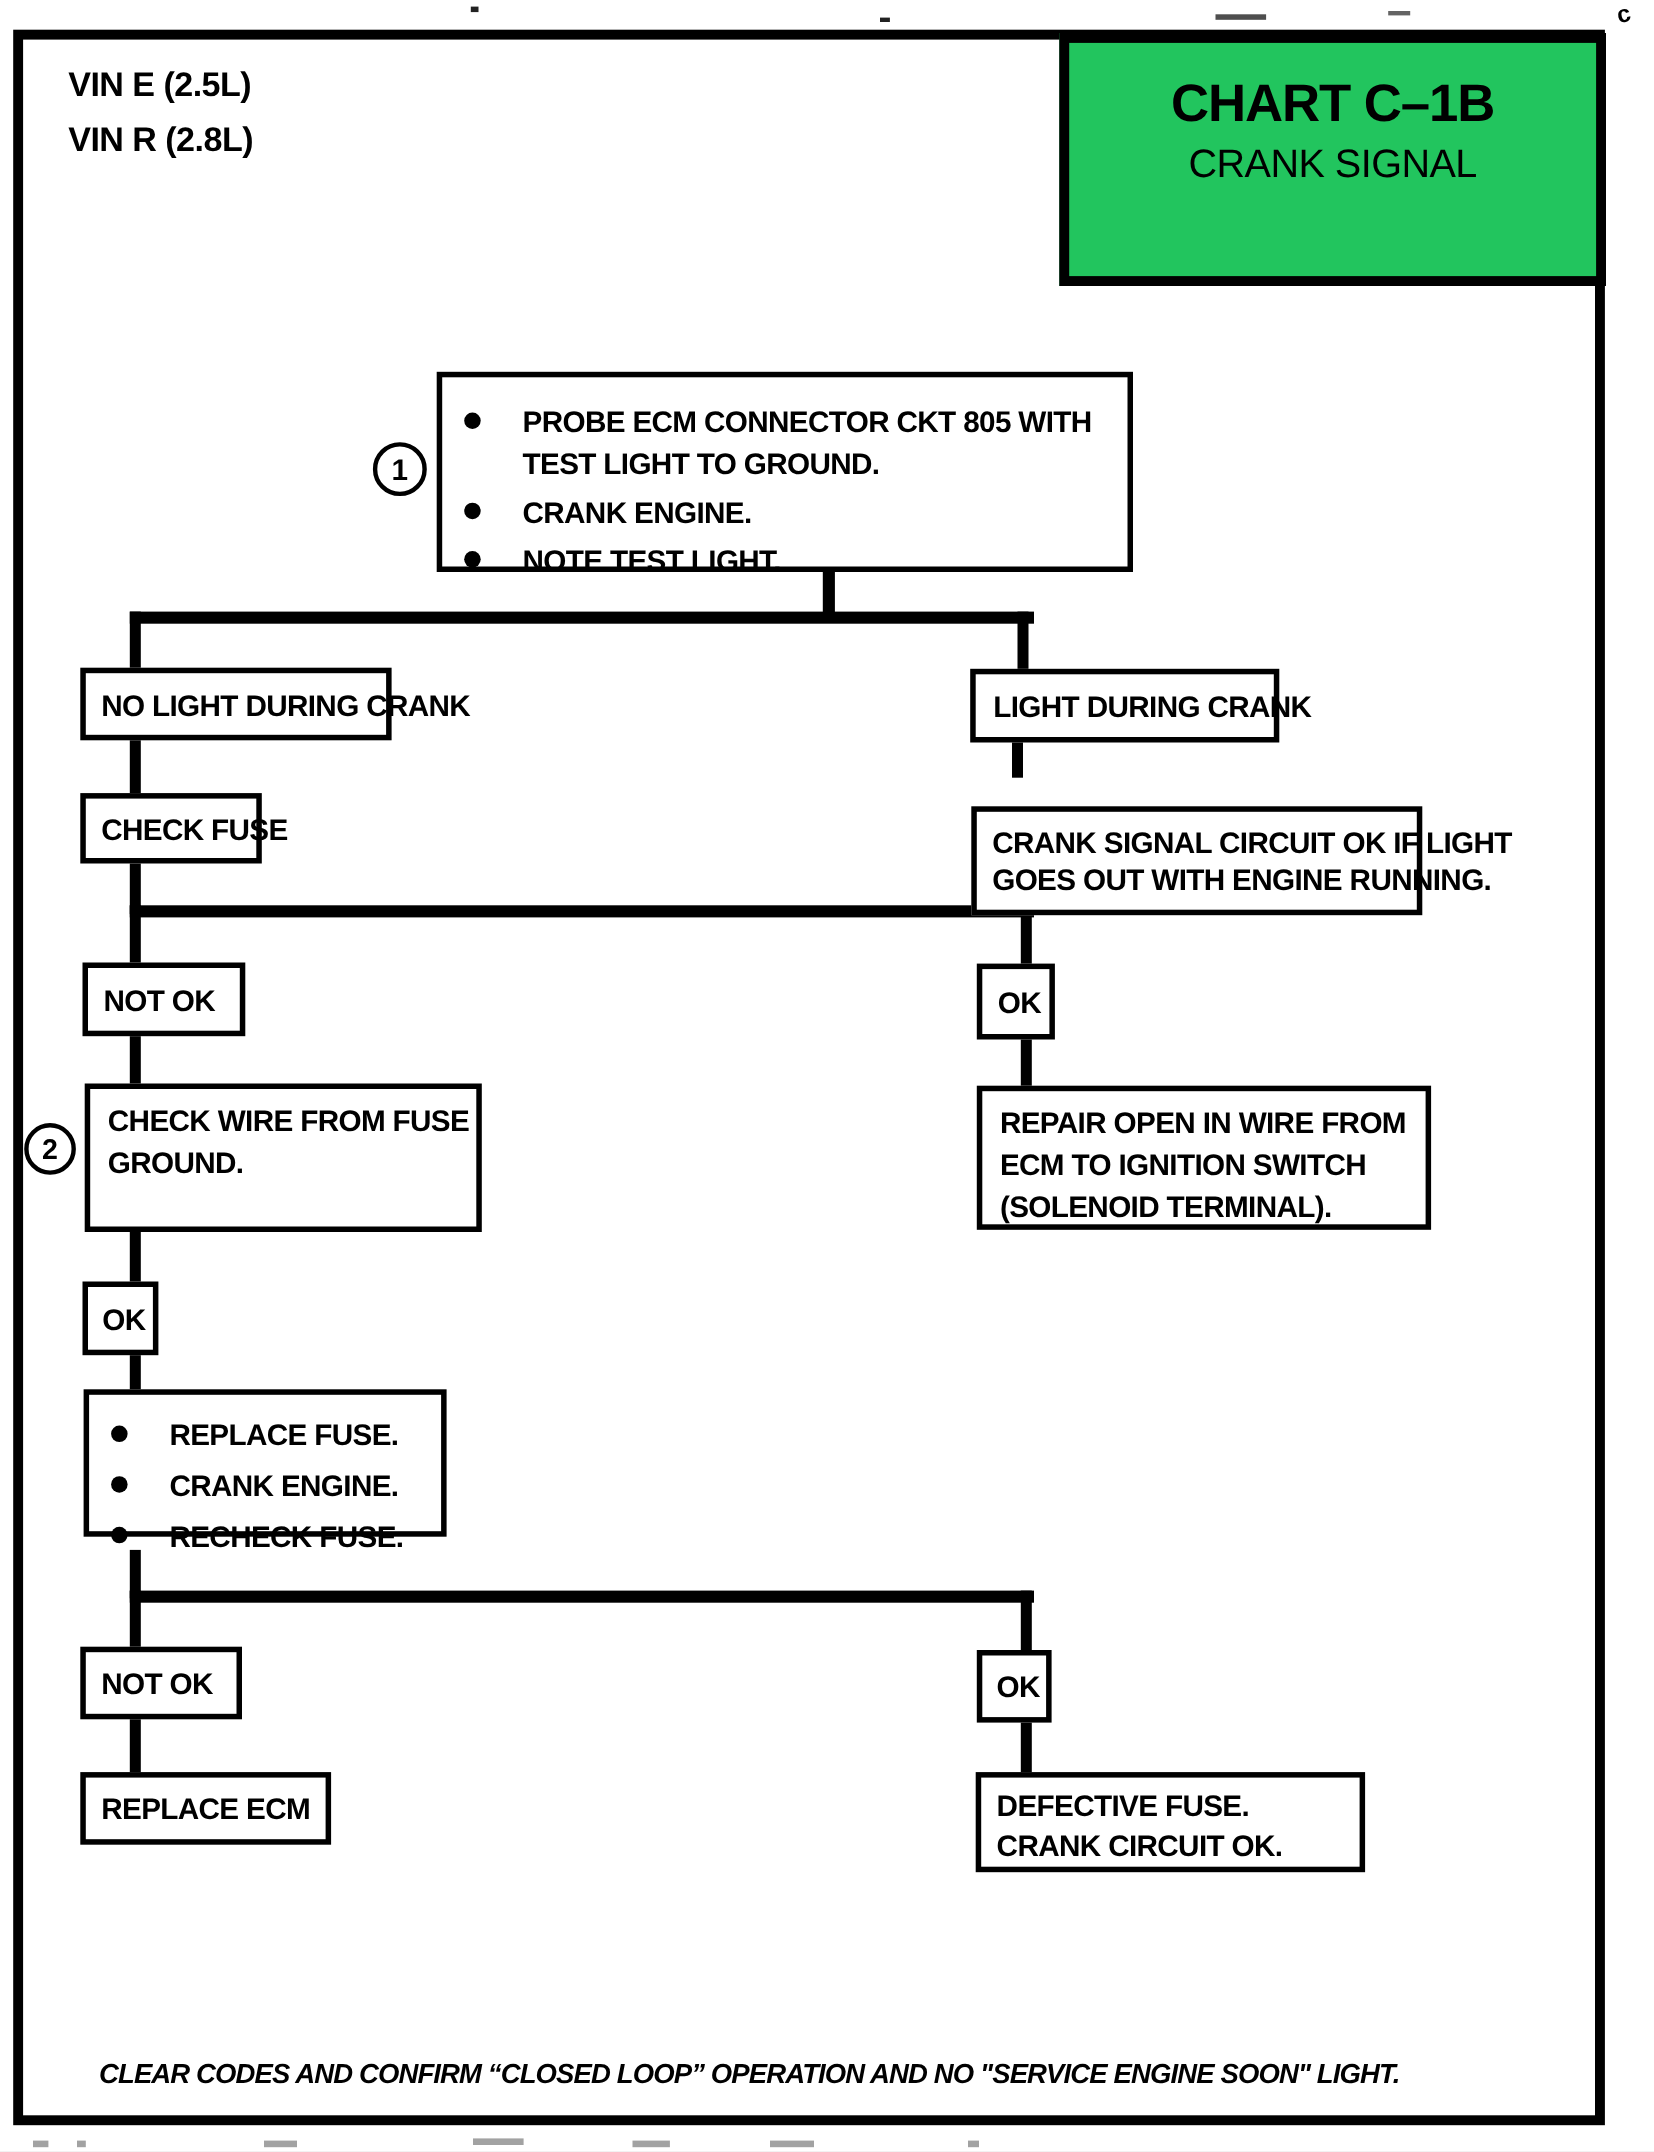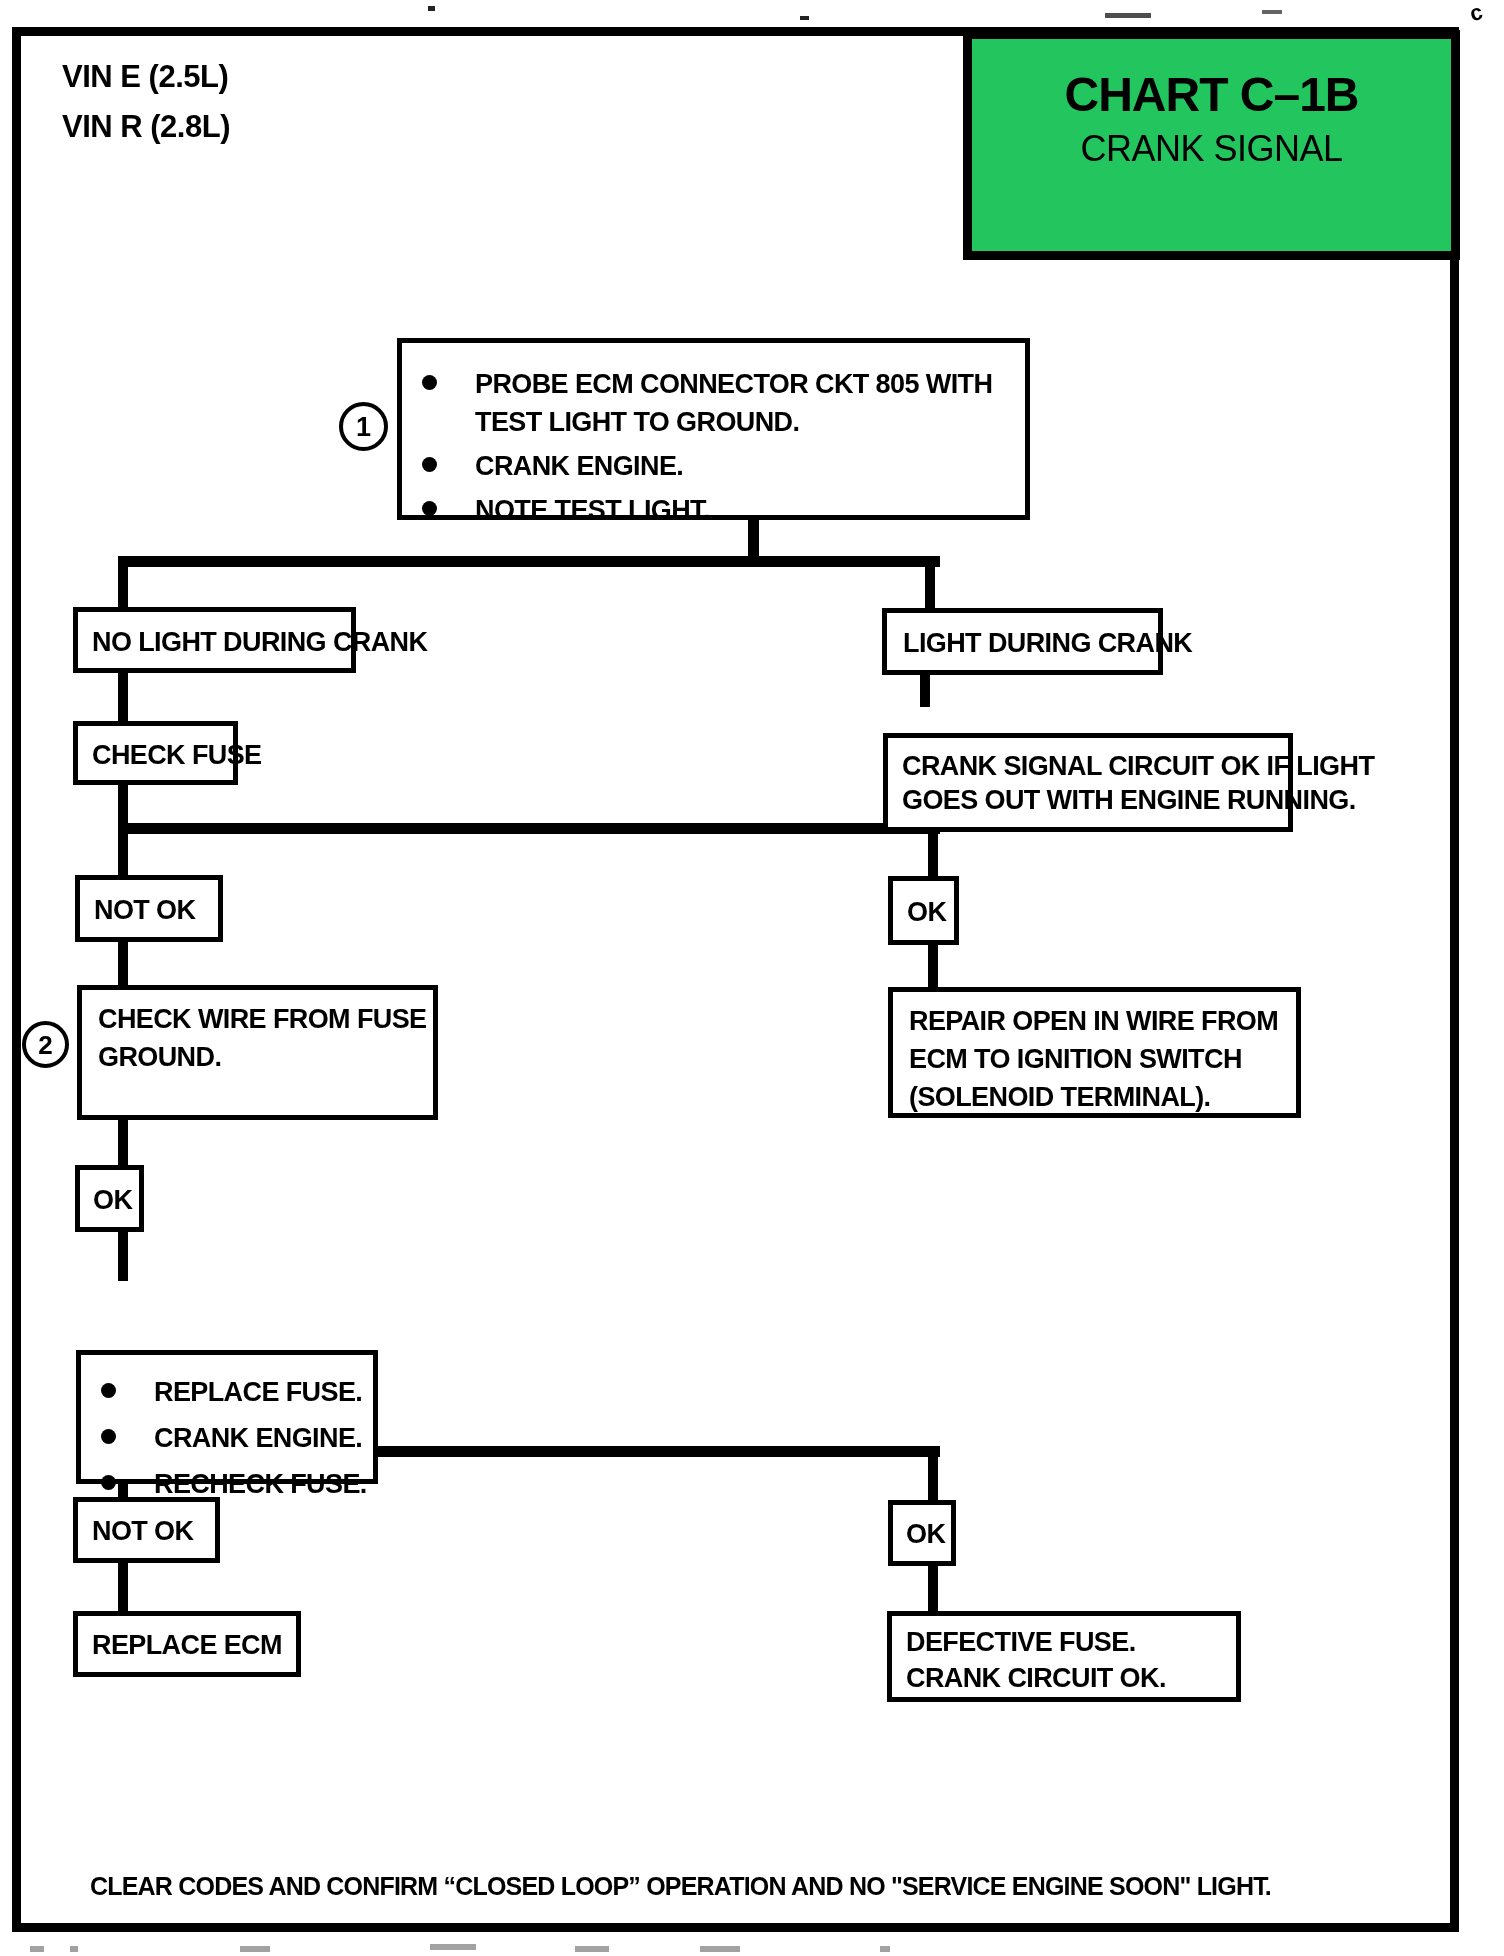--- a/index.html
+++ b/index.html
@@ -21,21 +21,21 @@
   .n1{left:397px;top:338px;width:633px;height:182px;padding:22px 10px 0 16px;}
   .n2{left:73px;top:607px;width:283px;height:66px;padding:14px 0 0 14px;}
   .n3{left:882px;top:608px;width:281px;height:67px;padding:14px 0 0 16px;}
   .n4{left:73px;top:721px;width:165px;height:64px;padding:13px 0 0 14px;}
   .n5{left:883px;top:703px;width:410px;height:99px;padding:11px 0 0 14px;line-height:34px;margin-top:30px;}
   .n6{left:75px;top:875px;width:148px;height:67px;padding:14px 0 0 14px;}
   .n7{left:888px;top:876px;width:71px;height:69px;padding:15px 0 0 14px;}
   .n8{left:77px;top:985px;width:361px;height:135px;padding:10px 0 0 16px;line-height:38px;}
   .n9{left:888px;top:987px;width:413px;height:131px;padding:10px 0 0 16px;line-height:38px;}
   .n10{left:75px;top:1165px;width:69px;height:67px;padding:14px 0 0 13px;}
-  .n11{left:76px;top:1350px;width:302px;height:134px;padding:18px 0 0 16px;}
+  .n11{left:76px;top:1263px;width:330px;height:134px;padding:18px 0 0 16px;}
   .n12{left:73px;top:1497px;width:147px;height:66px;padding:13px 0 0 14px;}
   .n13{left:888px;top:1500px;width:68px;height:66px;padding:13px 0 0 13px;}
   .n14{left:73px;top:1611px;width:228px;height:66px;padding:13px 0 0 14px;}
   .n15{left:887px;top:1611px;width:354px;height:91px;padding:8px 0 0 14px;line-height:36px;}
   
   .brow{display:flex;margin-bottom:2px;}
   .n1 .brow{margin-bottom:6px;}
   .n11 .brow{margin-bottom:8px;}
   .bdot{flex:0 0 auto;width:15px;height:15px;border-radius:50%;background:#000;margin:10px 38px 0 4px;}
   .btxt{line-height:38px;}
@@ -61,21 +61,21 @@
   .c-v5L{left:118px;top:1118px;width:10px;height:51px;}
   .c-v6L{left:118px;top:1230px;width:10px;height:51px;}
   .c-v7L{left:118px;top:1409px;width:10px;height:44px;}
   .c-h3 {left:118px;top:1446px;width:822px;height:11px;}
   .c-v8L{left:118px;top:1446px;width:10px;height:55px;}
   .c-v8R{left:928px;top:1446px;width:10px;height:58px;}
   .c-v9L{left:118px;top:1561px;width:10px;height:54px;}
   .c-v9R{left:928px;top:1564px;width:10px;height:51px;}
   
   .footer{position:absolute;left:90px;top:1872px;width:1115px;text-align:center;
-          font-size:25px;font-weight:bold;letter-spacing:-0.8px;white-space:nowrap;}
+          font-size:25px;font-weight:bold;letter-spacing:-0.8px;white-space:nowrap;font-style:italic;}
   
   .artifact-c{position:absolute;left:1470px;top:0px;font-size:22px;font-weight:bold;transform:rotate(-14deg);}
   .speck{position:absolute;background:#222;}
   .sp1{left:428px;top:6px;width:7px;height:5px;}
   .sp2{left:800px;top:16px;width:9px;height:4px;}
   .sp3{left:1105px;top:13px;width:46px;height:5px;opacity:.8;}
   .sp4{left:1262px;top:10px;width:20px;height:4px;opacity:.7;}
   .fsmudge{position:absolute;top:1946px;height:6px;background:#555;opacity:.55;}
   .fm1{left:30px;width:14px;}.fm2{left:70px;width:8px;}.fm3{left:240px;width:30px;}
   .fm4{left:430px;top:1944px;width:46px;}.fm5{left:575px;width:34px;}.fm6{left:700px;width:40px;}.fm7{left:880px;width:10px;}

